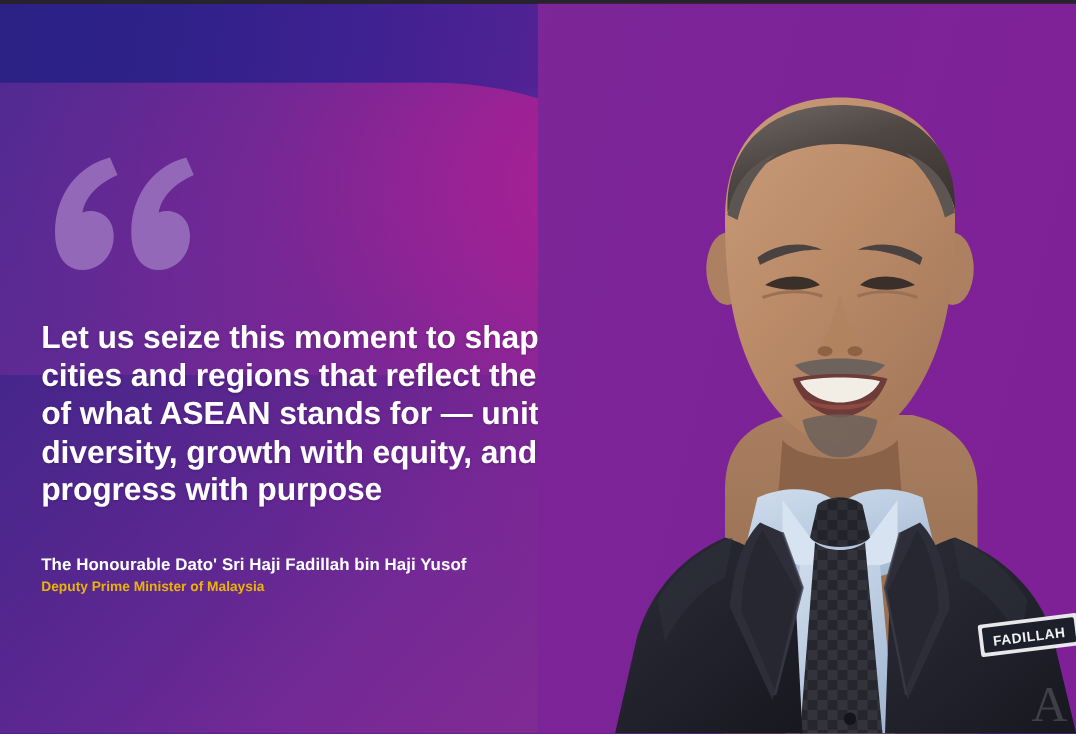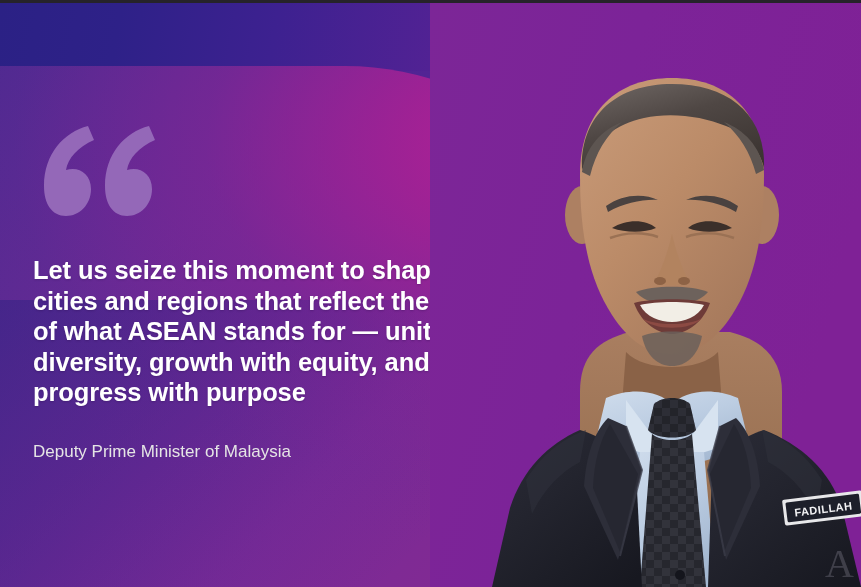--- a/index.html
+++ b/index.html
@@ -99,23 +99,23 @@
     z-index: 12;
   }
   .attrib-name {
     color: #ffffff;
     font-size: 13.5px;
     font-weight: bold;
     line-height: 19px;
     letter-spacing: 0.05px;
   }
   .attrib-role {
-    color: #e5e5e5;
-    font-size: 17px;
-    font-weight: normal;
+    color: #eab308;
+    font-size: 11px;
+    font-weight: bold;
     line-height: 19px;
   }
 
   
   .portrait {
     position: absolute; left: 430px; top: 0;
     width: 431px; height: 587px;
     z-index: 14;
     overflow: hidden;
   }
@@ -150,20 +150,21 @@
       <g fill="#9468b8">
         <path d="M10 62 C10 30 30 8 54 2 L60 16 C44 23 34 34 32 46 C44 42 57 49 57 65 C57 81 45 92 32 92 C18 92 10 80 10 62 Z"></path>
         <path d="M71 62 C71 30 91 8 115 2 L121 16 C105 23 95 34 93 46 C105 42 118 49 118 65 C118 81 106 92 93 92 C79 92 71 80 71 62 Z"></path>
       </g>
     </svg>
   </div>
 
   <div class="quote-text">Let us seize this moment to shape cities and regions that reflect the best of what ASEAN stands for — unity in diversity, growth with equity, and progress with purpose</div>
 
   <div class="attrib">
+    <div class="attrib-name">The Honourable Dato' Sri Haji Fadillah bin Haji Yusof</div>
     <div class="attrib-role">Deputy Prime Minister of Malaysia</div>
   </div>
 
   <div class="portrait">
     <svg width="431" height="587" viewBox="0 0 431 587" xmlns="http://www.w3.org/2000/svg">
       <defs>
         <linearGradient id="bgR" x1="0" y1="0" x2="1" y2="0.35">
           <stop offset="0" stop-color="#7c2697"></stop>
           <stop offset="0.45" stop-color="#7c2398"></stop>
           <stop offset="1" stop-color="#7f2196"></stop>

